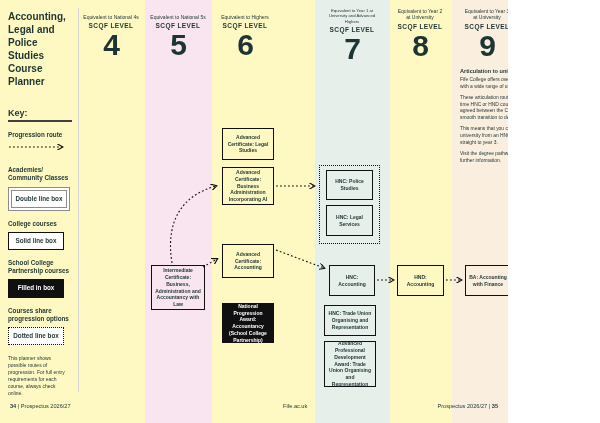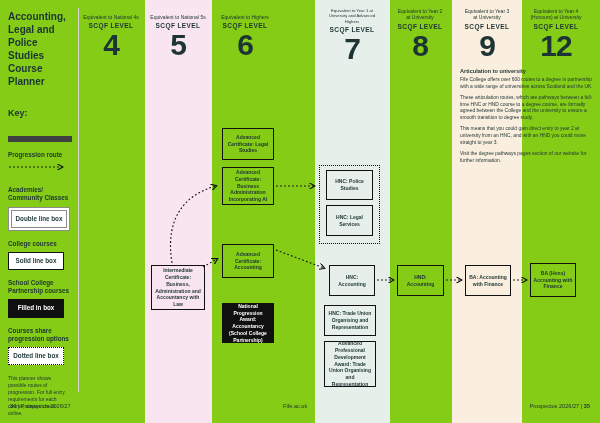--- a/index.html
+++ b/index.html
@@ -1,34 +1,34 @@
 <!DOCTYPE html>
 <html><head>
 <meta charset="utf-8">
 <style>
   html,body{margin:0;padding:0;background:#fff;}
-  #page{position:relative;width:600px;height:423px;background:#84cc16;overflow:hidden;
+  #page{position:relative;width:508px;height:423px;background:#fef9c3;overflow:hidden;
         font-family:"Liberation Sans", sans-serif;color:#1d3434;}
   .band{position:absolute;top:0;height:423px;z-index:0;}
   .band.pink{left:145px;width:67px;background:#f8e5f0;}
   .band.green{left:315px;width:75px;background:#e6efe9;}
   .band.peach{left:452px;width:70px;background:#faeede;}
 
   
   .hdr{position:absolute;top:8px;width:70px;display:flex;flex-direction:column;
        align-items:center;text-align:center;z-index:2;}
   .eq{font-size:5px;line-height:1.25;color:#1d3434;min-height:12px;display:flex;align-items:flex-end;justify-content:center;width:58px;}
   .eq.sm{font-size:4.2px;}
   .scqf{font-size:6.5px;font-weight:700;letter-spacing:.4px;margin-top:2px;}
   .lvl{font-size:30px;font-weight:800;line-height:1.0;margin-top:1px;letter-spacing:-1px;}
 
   
   #sidebar{position:absolute;left:8px;top:10px;width:66px;z-index:2;}
   .title{font-size:10px;font-weight:800;line-height:1.3;}
-  .keyhead{font-size:9px;font-weight:800;margin-top:20px;padding-bottom:18px;border-bottom:6px solid #404040;width:64px;}
+  .keyhead{font-size:9px;font-weight:800;margin-top:20px;padding-bottom:2px;border-bottom:2px solid #404040;width:64px;}
   .keylabel{font-size:6.3px;font-weight:700;line-height:1.3;margin-top:9px;}
   .samplebox{width:50px;margin-top:4px;padding:4px 2px;text-align:center;
              font-size:6.3px;font-weight:700;line-height:1.3;background:#fff;}
   .samplebox.double{border:4px double #8c8c8c;}
   .samplebox.solid{border:1.5px solid #101010;}
   .samplebox.filledbox{background:#101010;color:#fff;border:1.5px solid #101010;}
   .samplebox.dotted{border:1.5px dotted #101010;}
   .note{font-size:5px;line-height:1.4;margin-top:10px;width:62px;}
   #divider{position:absolute;left:78px;top:8px;width:1px;height:384px;background:#d6d6d6;z-index:1;}
 

